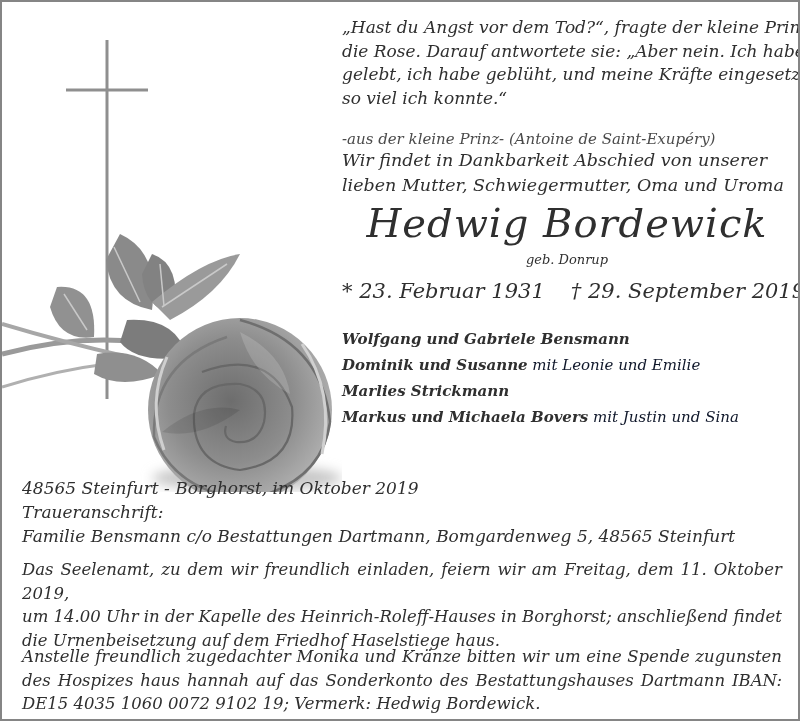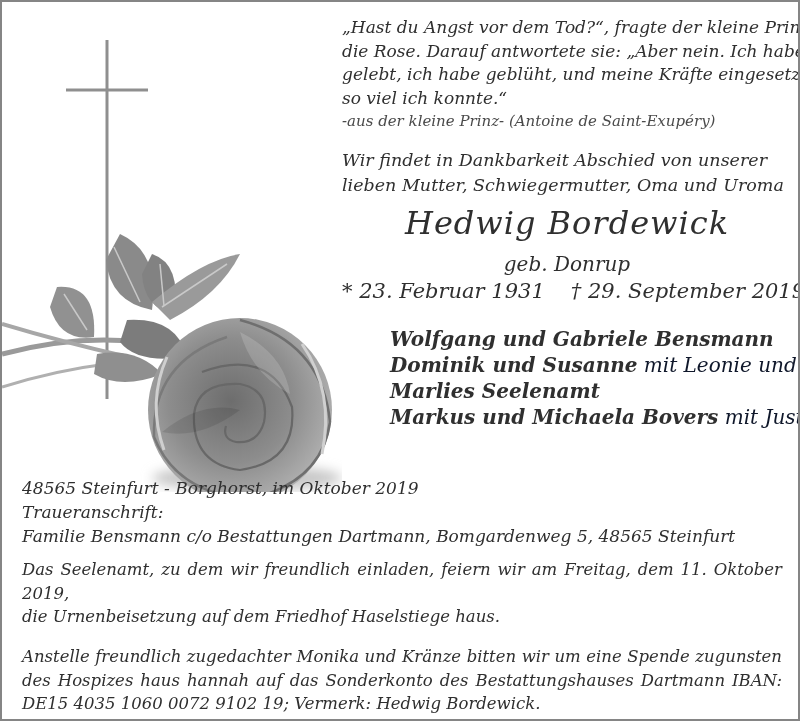--- a/index.html
+++ b/index.html
@@ -12,36 +12,36 @@
     background: #ffffff;
     overflow: hidden;
     font-family: "DejaVu Serif", "Liberation Serif", serif;
     font-style: italic;
     color: #2f2f2f;
   }
   .art { position: absolute; left: 0; top: 0; width: 340px; height: 490px; }
 
   .right-col { position: absolute; left: 340px; top: 14px; width: 450px; }
   .quote-line { font-size: 17px; line-height: 23.5px; white-space: nowrap; }
-  .attribution { font-size: 15px; line-height: 22px; color: #4a4a4a; margin-top: 0; white-space: nowrap; }
+  .attribution { font-size: 15px; line-height: 22px; color: #4a4a4a; margin-top: 18px; white-space: nowrap; }
 
   .intro { position: absolute; left: 340px; top: 146px; width: 452px; }
   .intro-line { font-size: 17.5px; line-height: 25px; white-space: nowrap; }
 
   .deceased-name {
     position: absolute; left: 340px; top: 198px; width: 450px;
-    text-align: center; font-size: 32px; line-height: 46px; letter-spacing: 1px;
+    text-align: center; font-size: 40px; line-height: 46px; letter-spacing: 1px;
     white-space: nowrap;
   }
-  .maiden { position: absolute; left: 340px; top: 250px; width: 450px; text-align: center; font-size: 20px; }
+  .maiden { position: absolute; left: 340px; top: 250px; width: 450px; text-align: center; font-size: 13px; }
   .dates  { position: absolute; left: 340px; top: 277px; width: 450px; text-align: center; font-size: 21px; white-space: nowrap; }
   .dates .death { margin-left: 26px; }
 
   .mourners { position: absolute; left: 340px; top: 324px; width: 455px; }
-  .mourner-row { font-size: 20px; line-height: 26px; white-space: nowrap; margin-left: 48px; }
+  .mourner-row { font-size: 15px; line-height: 26px; white-space: nowrap; }
   .mourner-row .names { font-weight: 700; }
   .mourner-row .with  { font-weight: 400; color: #0f172a; }
 
   .dateline        { position: absolute; left: 20px; top: 476px; font-size: 17px; white-space: nowrap; font-style: italic; }
   .anschrift-label { position: absolute; left: 20px; top: 500px; font-size: 17px; white-space: nowrap; }
   .anschrift       { position: absolute; left: 20px; top: 524px; font-size: 17px; white-space: nowrap; text-align: right; }
 
   .service  { position: absolute; left: 20px; top: 556px; width: 760px; }
   .donation { position: absolute; left: 20px; top: 643px; width: 760px; }
   .para-line { font-size: 16.5px; line-height: 23.5px; }
@@ -113,30 +113,31 @@
 
   <div class="deceased-name">Hedwig Bordewick</div>
   <div class="maiden">geb. Donrup</div>
   <div class="dates">
     <span class="birth">* 23. Februar 1931</span><span class="death">† 29. September 2019</span>
   </div>
 
   <div class="mourners">
     <div class="mourner-row"><span class="names">Wolfgang und Gabriele Bensmann</span><span class="with"></span></div>
     <div class="mourner-row"><span class="names">Dominik und Susanne</span><span class="with"> mit Leonie und Emilie</span></div>
-    <div class="mourner-row"><span class="names">Marlies Seelenamt</span><span class="with"></span></div>
+    <div class="mourner-row"><span class="names">Marlies Strickmann</span><span class="with"></span></div>
     <div class="mourner-row"><span class="names">Markus und Michaela Bovers</span><span class="with"> mit Justin und Sina</span></div>
   </div>
 
   <div class="dateline">48565 Steinfurt - Borghorst, im Oktober 2019</div>
   <div class="anschrift-label">Traueranschrift:</div>
   <div class="anschrift">Familie Bensmann c/o Bestattungen Dartmann, Bomgardenweg 5, 48565 Steinfurt</div>
 
   <div class="service">
     <div class="para-line justify">Das Seelenamt, zu dem wir freundlich einladen, feiern wir am Freitag,  dem 11. Oktober 2019,</div>
+    <div class="para-line justify">um 14.00 Uhr in  der Kapelle des Heinrich-Roleff-Hauses in Borghorst; anschließend findet</div>
     <div class="para-line">die Urnenbeisetzung auf dem Friedhof Haselstiege haus.</div>
   </div>
 
   <div class="donation">
     <div class="para-line justify">Anstelle freundlich zugedachter Monika und Kränze bitten wir um eine Spende zugunsten</div>
     <div class="para-line justify">des Hospizes haus hannah auf das Sonderkonto des Bestattungshauses Dartmann IBAN:</div>
     <div class="para-line">DE15 4035 1060 0072 9102 19; Vermerk: Hedwig Bordewick.</div>
   </div>
 
 </div>

